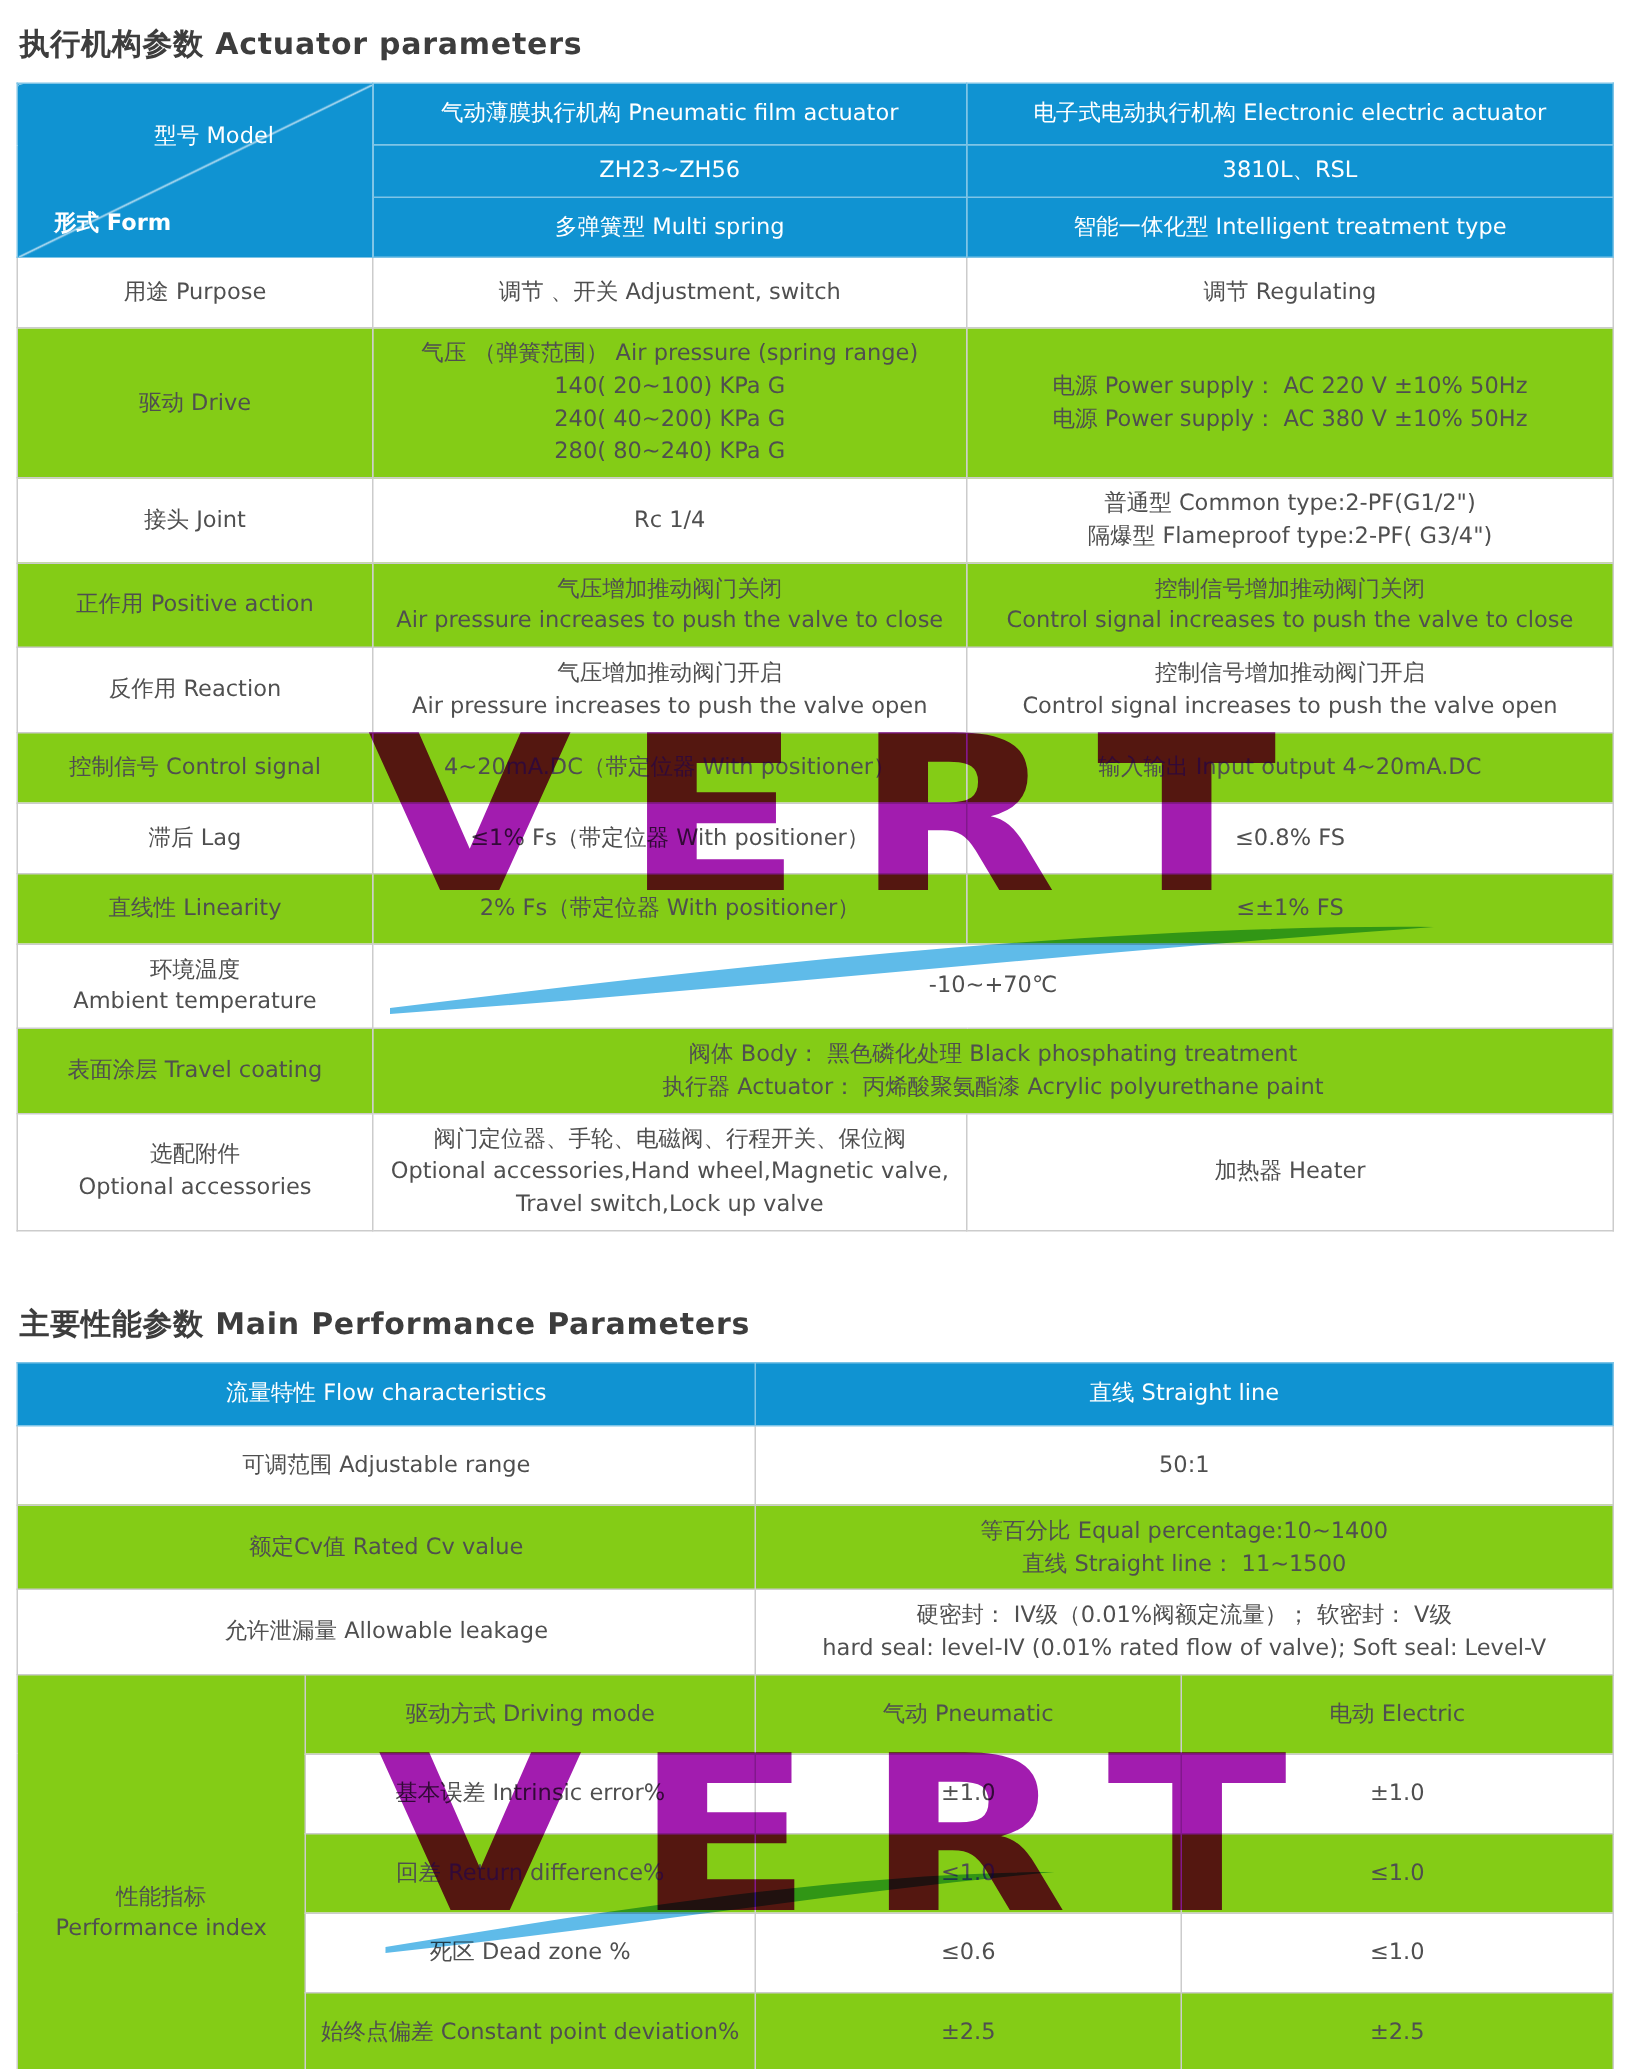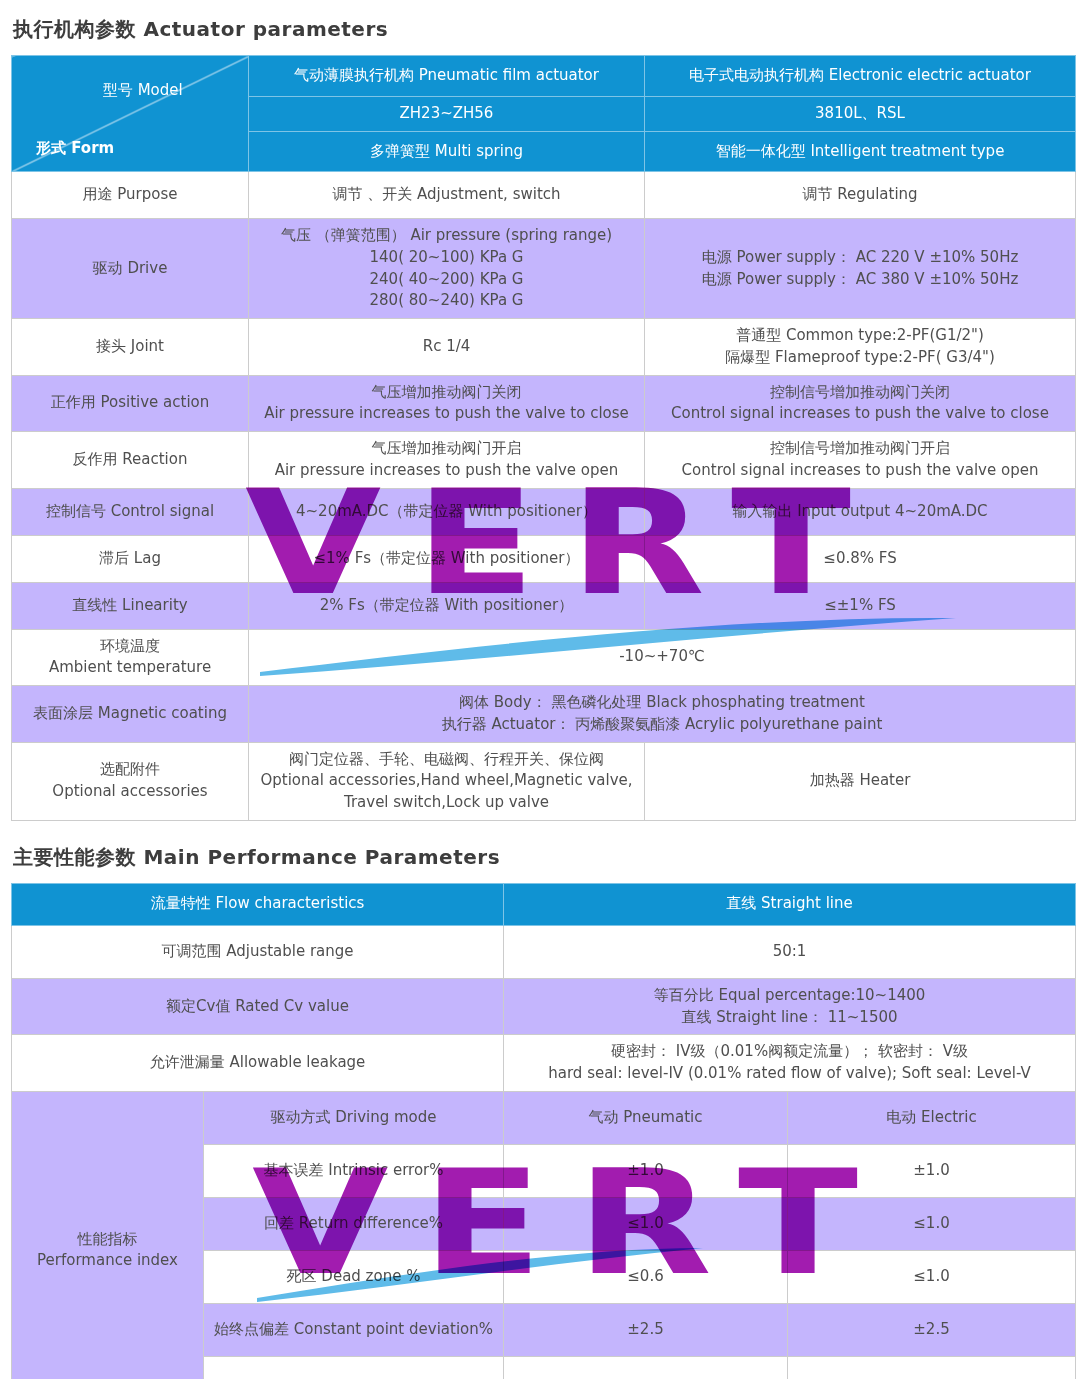--- a/index.html
+++ b/index.html
@@ -1,40 +1,40 @@
 <!DOCTYPE html>
 <html><head>
 <meta charset="utf-8">
 <style>
   html,body { margin:0; padding:0; background:#ffffff; }
   body { font-family:"DejaVu Sans","Liberation Sans",sans-serif; color:#4f4f4f; }
   .page { position:relative; width:1064px; padding:6px 11px 10px 11px; background:#fff; overflow:hidden; }
 
   h2.sec-title { font-size:20px; font-weight:bold; color:#3d3d3d; margin:10px 0 12px 2px; letter-spacing:0.5px; }
-  h2.sec-title.second { margin-top:23px; }
+  h2.sec-title.second { margin-top:48px; }
 
   table { border-collapse:collapse; width:100%; table-layout:fixed; }
   td,th { border:1px solid #cccccc; font-size:15px; font-weight:normal;
           text-align:center; vertical-align:middle; padding:6px 10px; line-height:1.45; }
 
   
   thead th { background:#1093d2; color:#ffffff; border:1px solid #7ec4e6; }
   .t1 thead tr.hrow1 th { height:28px; }
   .t1 thead tr.hrow2 th { height:22px; }
   .t1 thead tr.hrow3 th { height:27px; }
 
   
   th.corner { position:relative; padding:16px;
     background:linear-gradient(to bottom right, #1093d2 calc(50% - 1px), #cfe8f6 calc(50% - 0px), #1093d2 calc(50% + 1px)); }
   th.corner .c-top { position:absolute; top:24px; left:50%; transform:translateX(-34%); white-space:nowrap; }
   th.corner .c-bottom { position:absolute; bottom:11px; left:24px; white-space:nowrap;font-weight:bold; }
 
   .t1 tbody td { height:34px; }
   .t2 tbody td { height:40px; }
-  tr.g td { background:#c4b5fd; }
+  tr.g td { background:#84cc16; }
   td.group-cell { background:#ededed; }
   .ln { display:block; }
   td.alignleft { text-align:center; }
   .t2 thead th { height:29px; }
 
   
   .wm { position:absolute; pointer-events:none; mix-blend-mode:multiply; color:#a21caf; z-index:3; }
   .wm-text { font-size:176px; font-weight:bold; line-height:1; letter-spacing:34px; white-space:nowrap;
              transform:scaleY(0.82); transform-origin:top left; }
   .wm svg { display:block; }
@@ -172,21 +172,21 @@
           <td>
             <span class="ln">环境温度</span>
             <span class="ln">Ambient temperature</span>
           </td>
           <td colspan="2">
             <span class="ln">-10~+70℃</span>
           </td>
         </tr>
         <tr class="g">
           <td>
-            <span class="ln">表面涂层 Magnetic coating</span>
+            <span class="ln">表面涂层 Travel coating</span>
           </td>
           <td colspan="2">
             <span class="ln">阀体 Body： 黑色磷化处理 Black phosphating treatment</span>
             <span class="ln">执行器 Actuator： 丙烯酸聚氨酯漆 Acrylic polyurethane paint</span>
           </td>
         </tr>
         <tr>
           <td>
             <span class="ln">选配附件</span>
             <span class="ln">Optional accessories</span>

